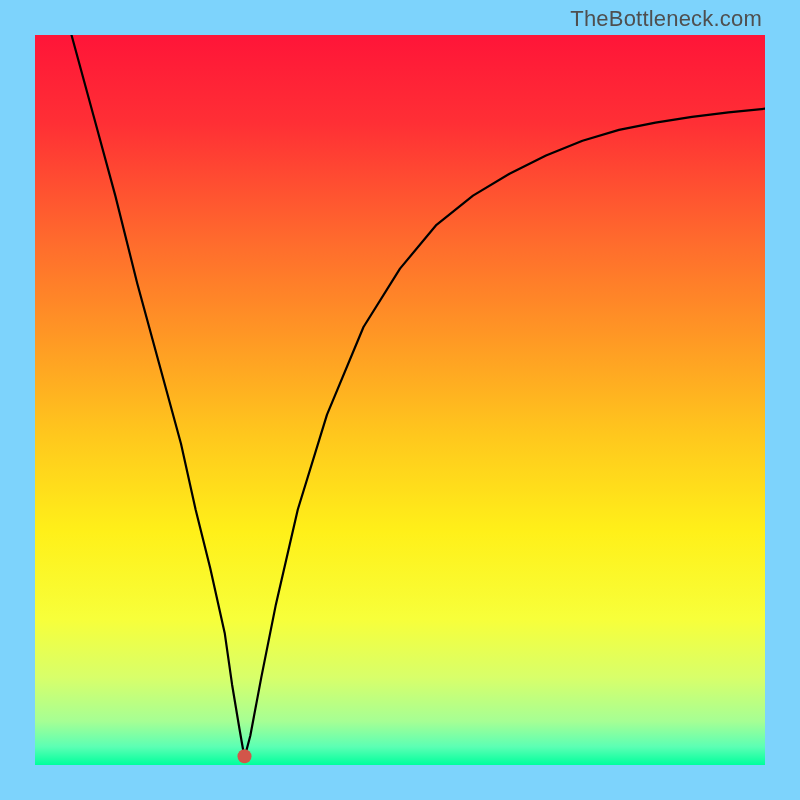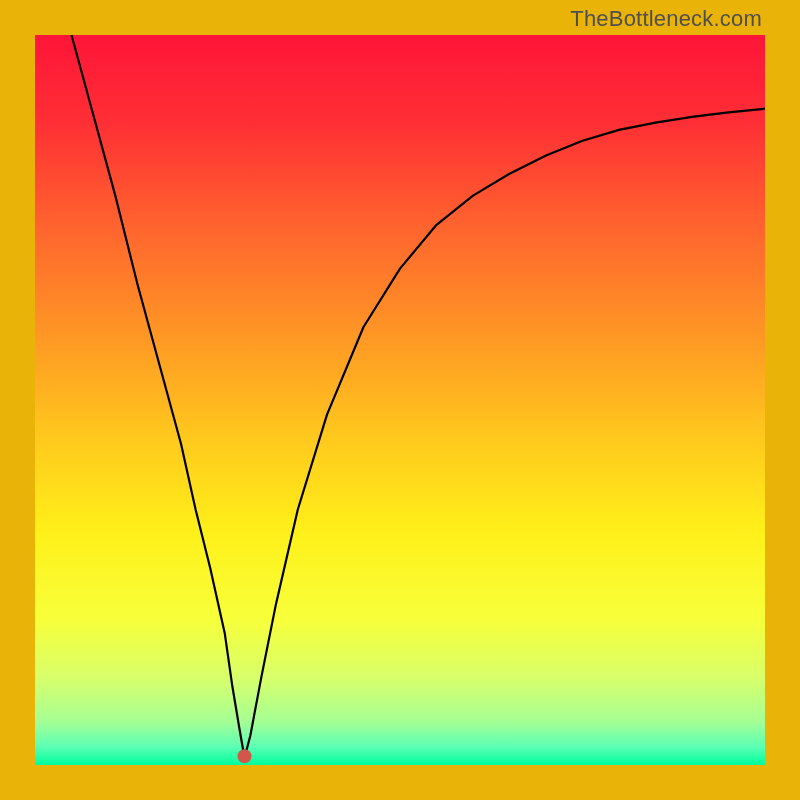--- a/index.html
+++ b/index.html
@@ -9,21 +9,21 @@
     height: 800px;
     overflow: hidden;
     background: #000;
     font-family: Arial, Helvetica, sans-serif;
   }
   .frame {
     position: absolute;
     top: 0; left: 0;
     width: 800px;
     height: 800px;
-    background: #eab308;
+    background: #7dd3fc;
   }
   .plot-area {
     position: absolute;
     top: 35px;
     left: 35px;
     width: 730px;
     height: 730px;
     overflow: hidden;
   }
   .gradient {

